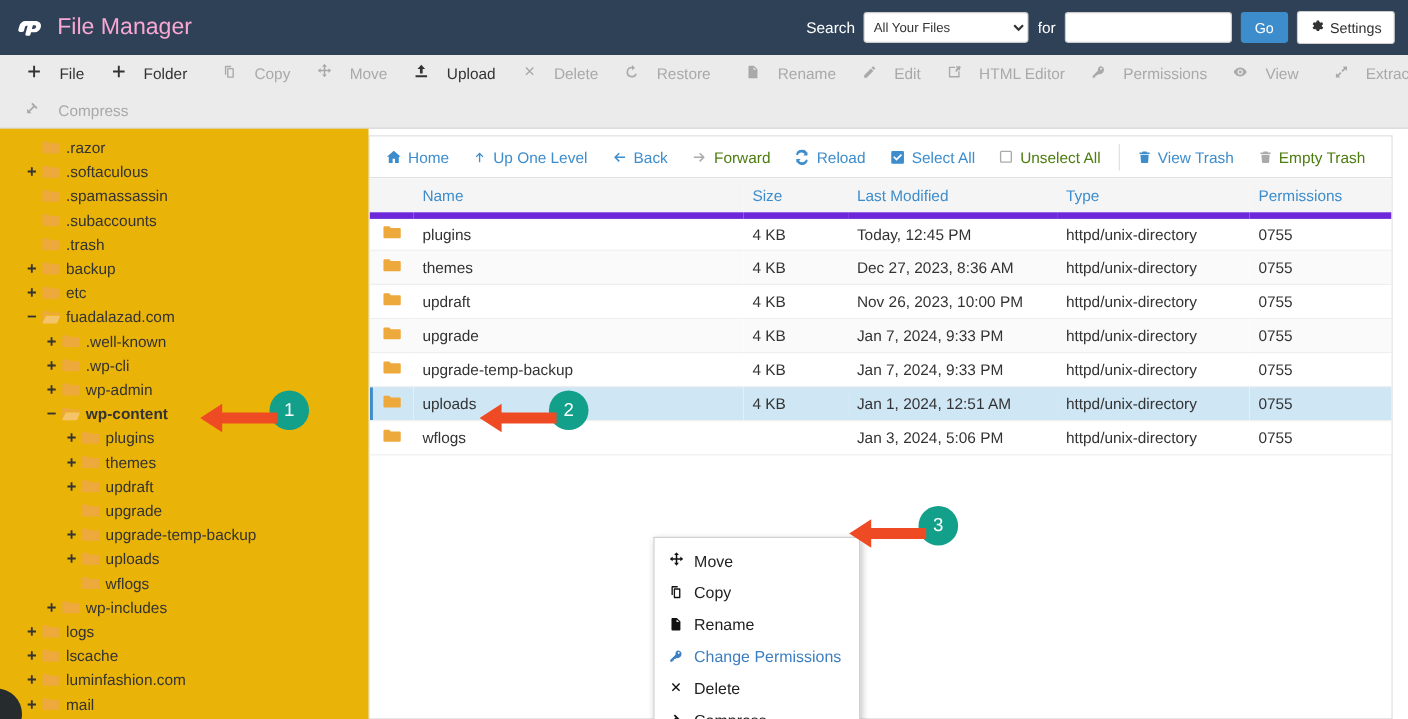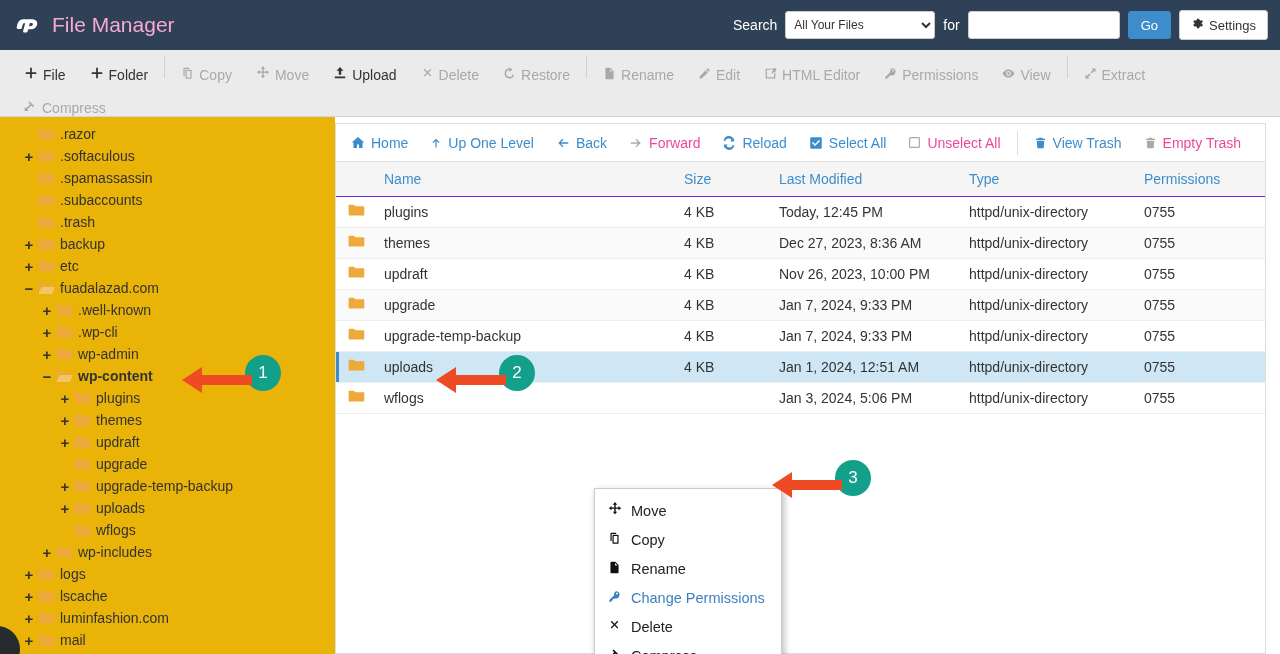--- a/index.html
+++ b/index.html
@@ -57,21 +57,21 @@
 
   
   .toolbar {
     background: #ebebeb; border-bottom: 1px solid #d5d5d5;
     padding: 0 12px; height: 67px;
   }
   .toolbar-row {
     display: flex; align-items: center; height: 33px;
   }
   .tb-item {
-    display: flex; align-items: flex-end; gap: 5px;
+    display: flex; align-items: center; gap: 16px;
     font-size: 14px; padding: 0 12px; white-space: nowrap;
     color: #333; cursor: pointer; height: 33px;
   }
   .tb-item.disabled { color: #a9a9a9; cursor: default; }
   .tb-sep {
     width: 1px; height: 22px; background: #d0d0d0; margin: 0 4px;
   }
   .tb-ico { font-size: 13px; display: inline-block; }
 
   
@@ -113,32 +113,32 @@
   .actionbar {
     border: 1px solid #ddd; background: #fff;
     display: flex; align-items: center; height: 39px;
     padding: 0 4px;
   }
   .ab-item {
     display: flex; align-items: center; gap: 6px;
     font-size: 14px; color: #3d8dcc; padding: 0 11px;
     white-space: nowrap; cursor: pointer;
   }
-  .ab-item.disabled { color: #ec4899; cursor: default; }
+  .ab-item.disabled { color: #4d7c0f; cursor: default; }
   .ab-sep { width: 1px; height: 24px; background: #ddd; margin: 0 5px; }
 
   .ftable {
     border: 1px solid #ddd; border-top: none; background: #fff;
     flex: 1; overflow: hidden;
   }
   table.files { width: 100%; border-collapse: collapse; table-layout: fixed; }
   table.files th {
     background: #f5f5f5; color: #3d8dcc; font-size: 14px;
     font-weight: normal; text-align: left; height: 34px;
-    padding: 0 8px; border-bottom: 1px solid #6d28d9; cursor: pointer;
+    padding: 0 8px; border-bottom: 6px solid #6d28d9; cursor: pointer;
   }
   table.files td {
     font-size: 14px; color: #333; height: 31px;
     padding: 0 8px; border-bottom: 1px solid #eee;
     overflow: hidden; white-space: nowrap;
   }
   table.files tr.odd td { background: #fff; }
   table.files tr.even td { background: #fafafa; }
   table.files tr.sel td { background: #cfe6f5; }
   table.files tr.sel td:first-child { box-shadow: inset 3px 0 0 #3d8dcc; }

